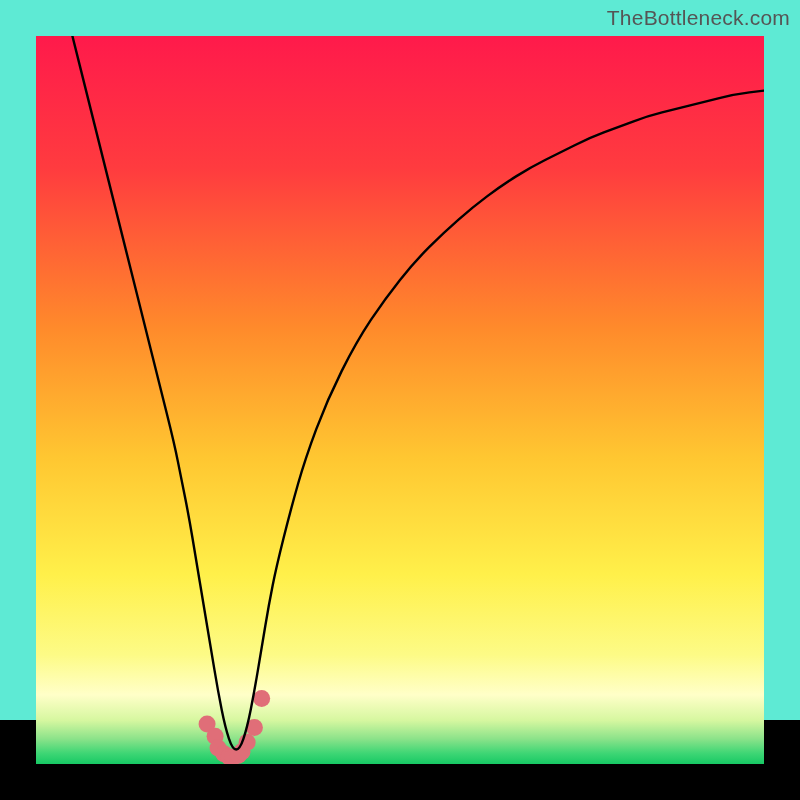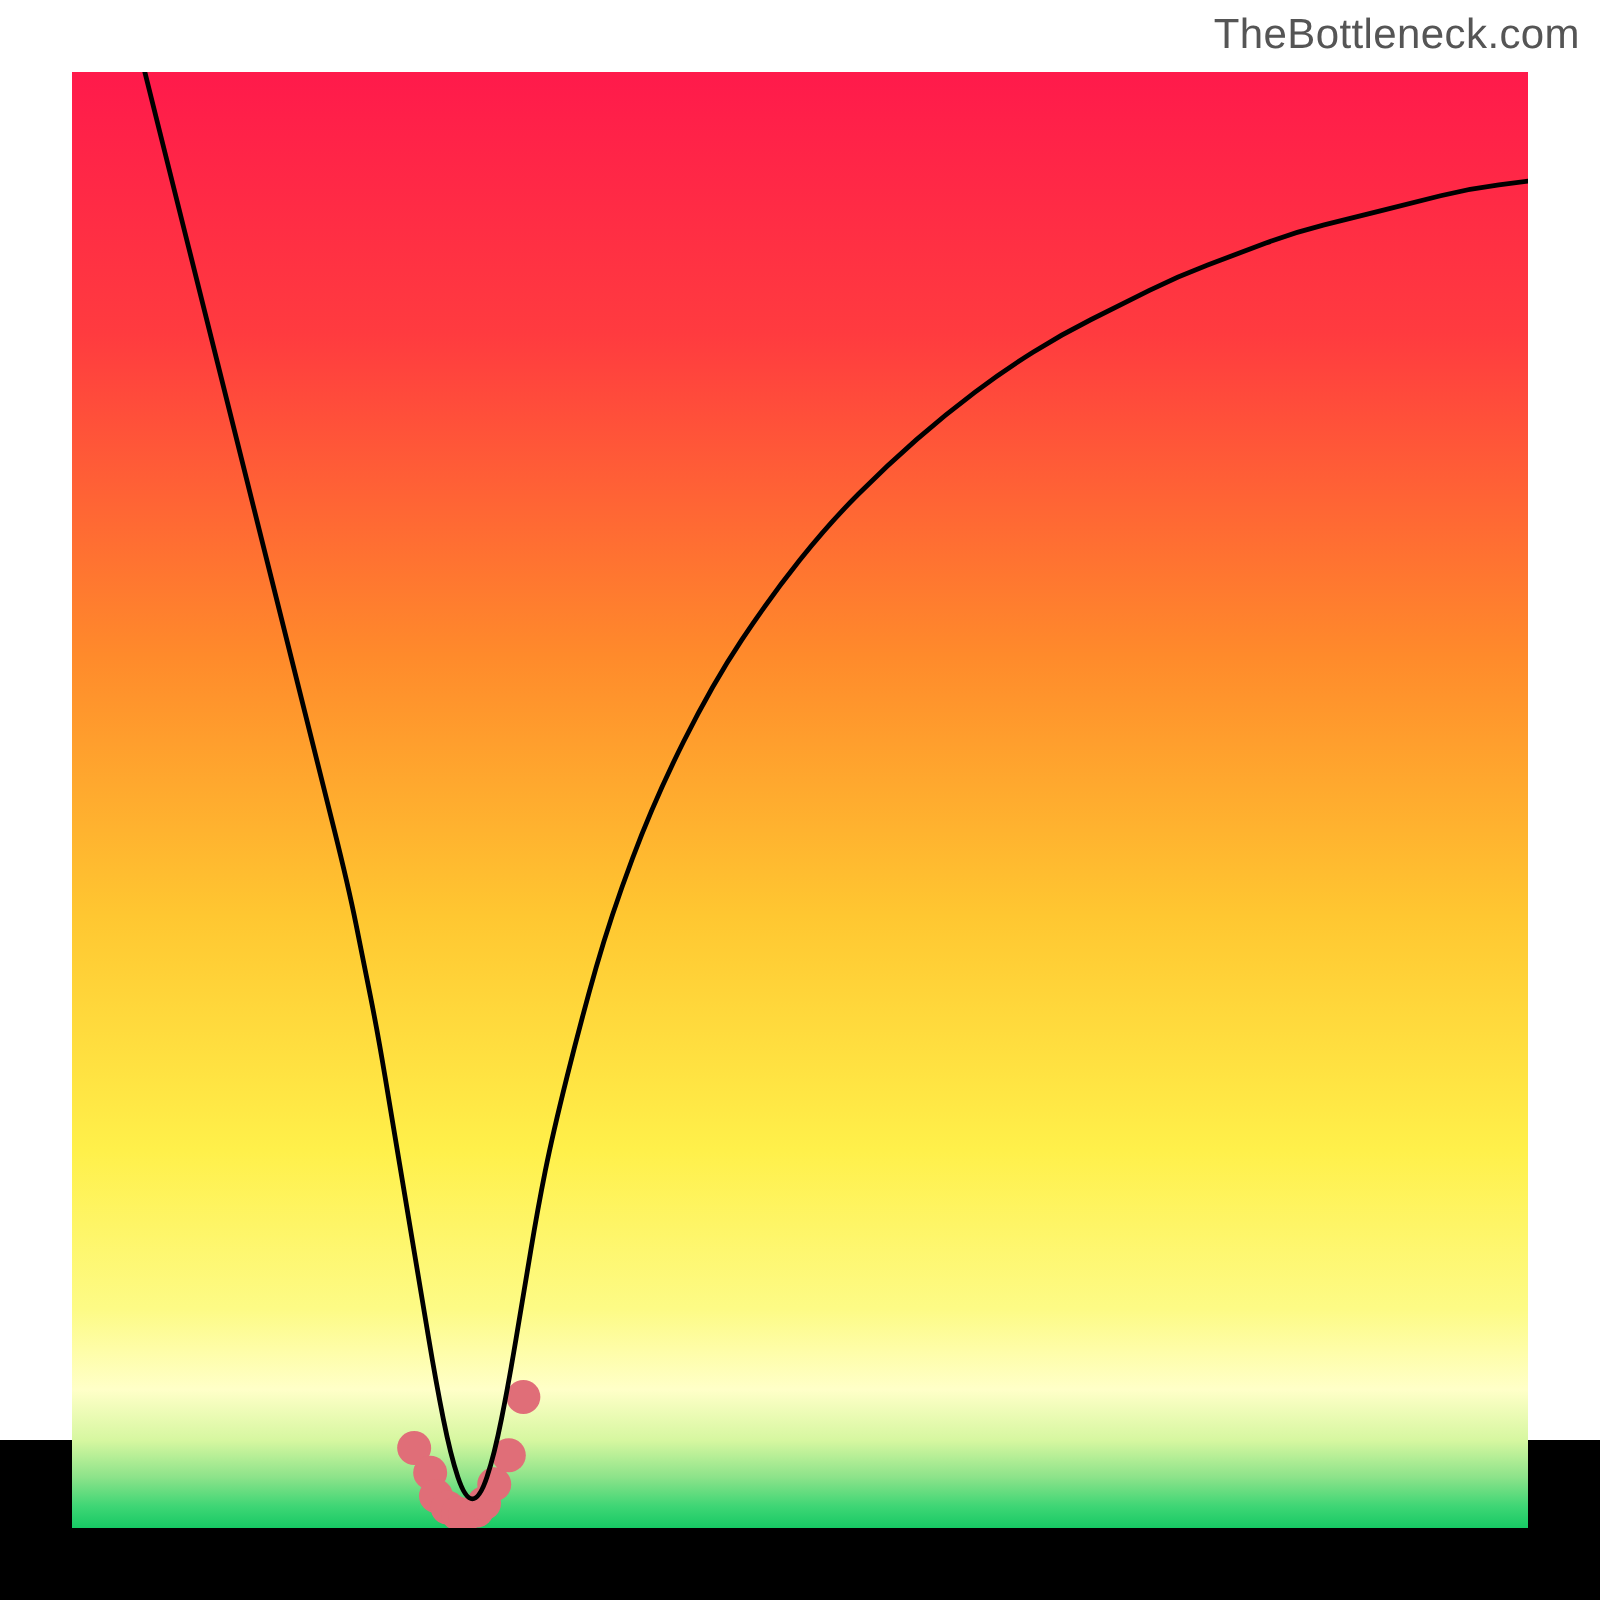--- a/index.html
+++ b/index.html
@@ -10,21 +10,21 @@
     background: #000;
     font-family: Arial, Helvetica, sans-serif;
     overflow: hidden;
   }
   .frame {
     position: absolute;
     left: 0;
     top: 0;
     width: 800px;
     height: 720px;
-    background: #ffffff;
+    background: #5eead4;
   }
   .plot {
     position: absolute;
     left: 36px;
     top: 36px;
     width: 728px;
     height: 728px;
     overflow: hidden;
   }
   .watermark {

